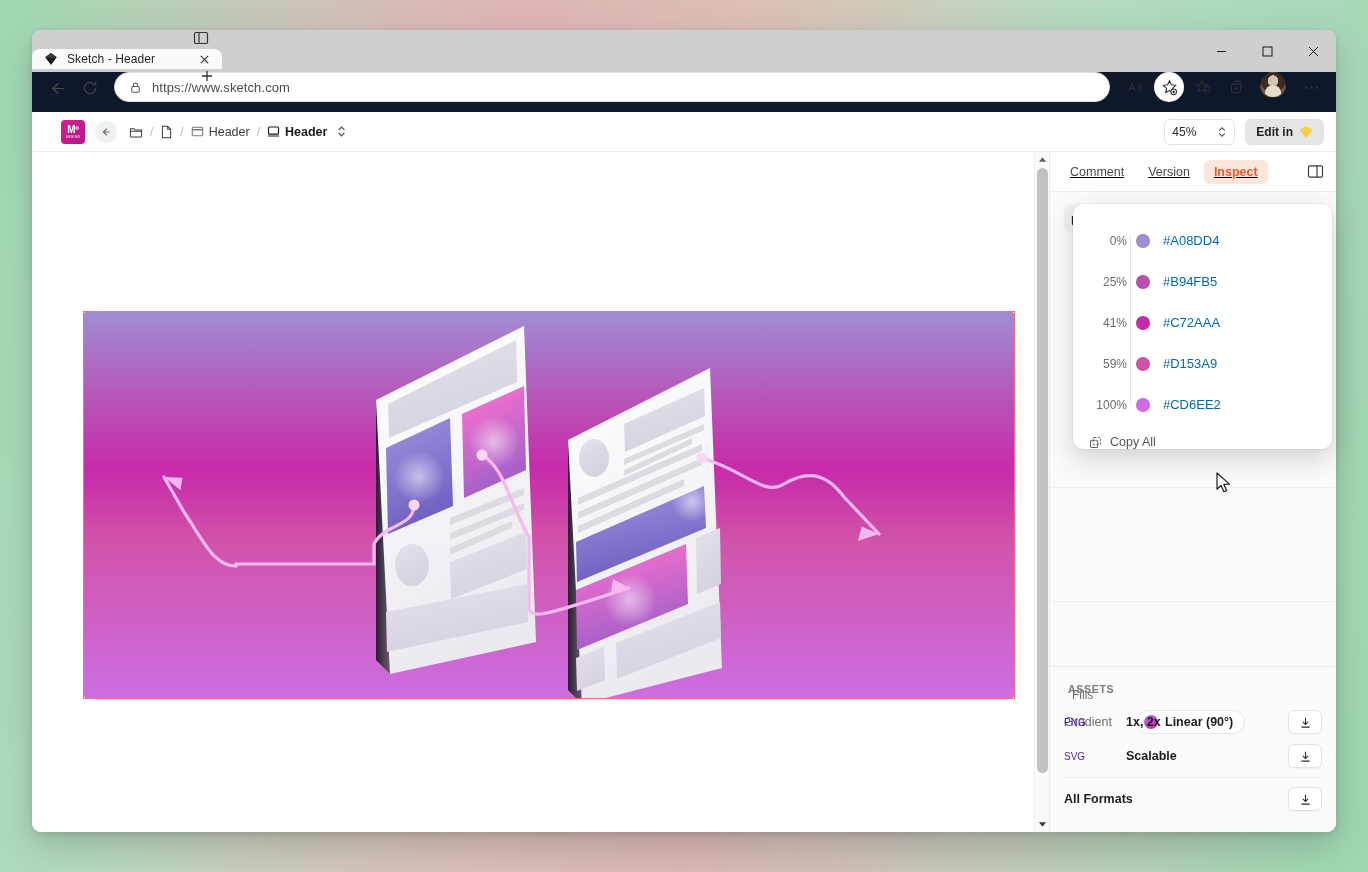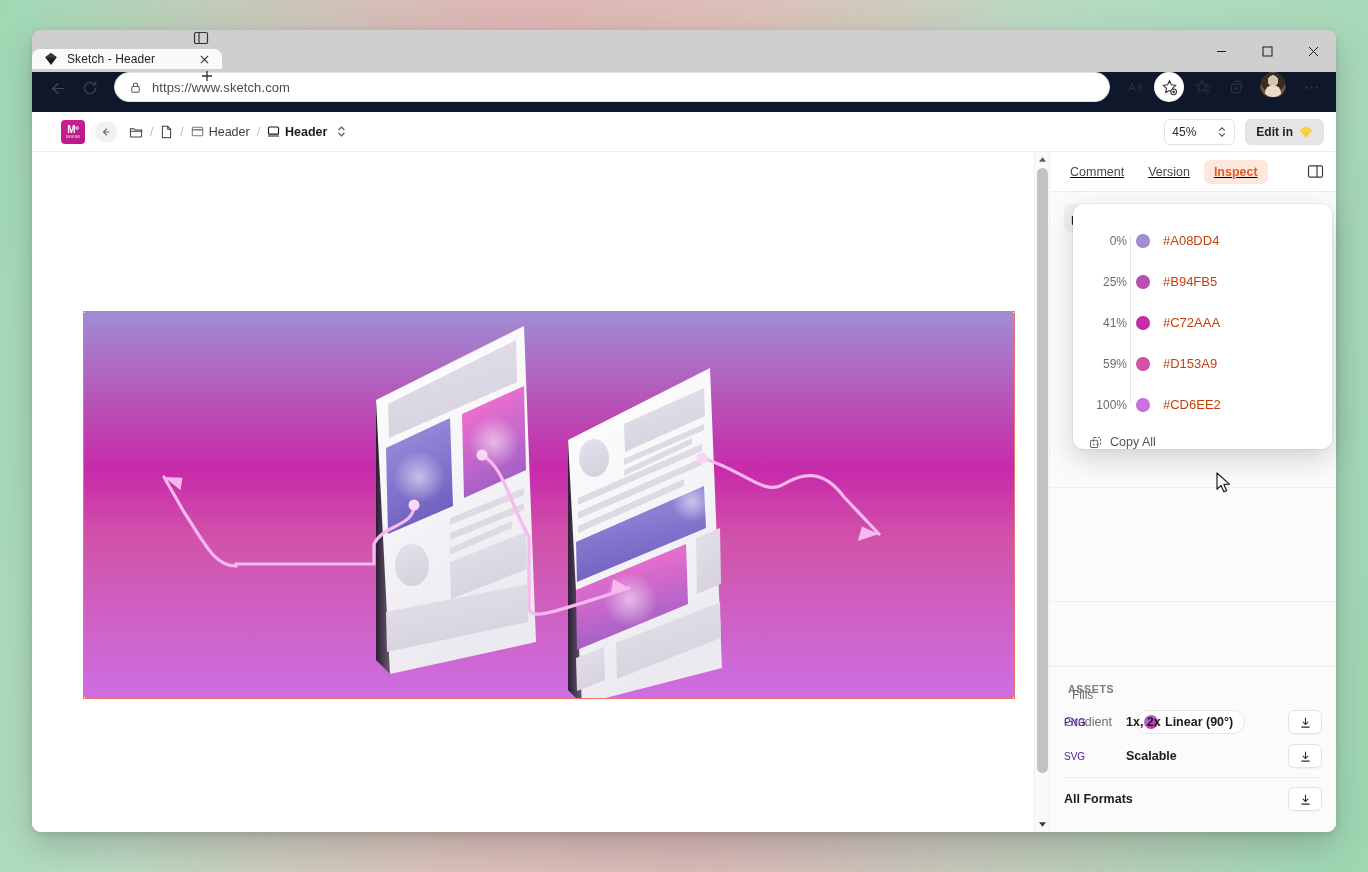--- a/index.html
+++ b/index.html
@@ -355,21 +355,21 @@
   }
   .stop-pct {
     width: 40px; text-align:right; font-size:12px; color:#6b6b6b;
     margin-right: 9px;
   }
   .stop-dot {
     width: 14px; height: 14px; border-radius:50%;
     flex: 0 0 auto; z-index:1;
     box-shadow: 0 0 0 1px rgba(0,0,0,0.05) inset;
   }
-  .stop-hex { margin-left: 13px; font-size:13px; color:#c2410c; }
+  .stop-hex { margin-left: 13px; font-size:13px; color:#0369a1; }
   .copyall {
     display:flex; align-items:center; gap:8px;
     padding: 10px 0 0 16px; cursor:pointer;
   }
   .copyall span { font-size:12.5px; color:#555; }
 
   
   .cursor {
     position:absolute; left:1216px; top:472px;
     z-index: 60; pointer-events:none;

